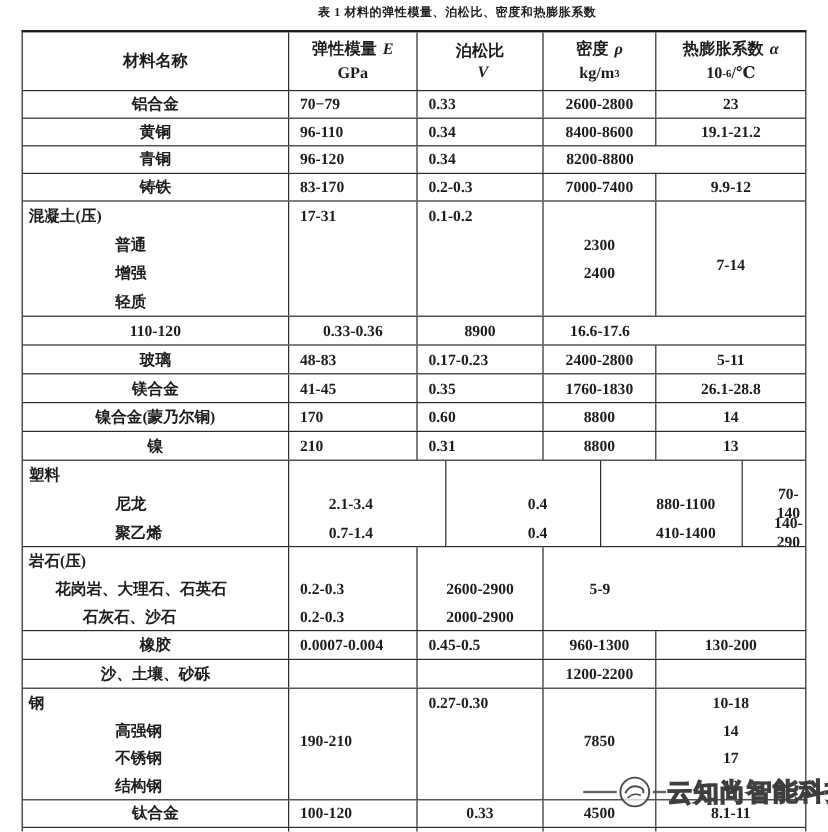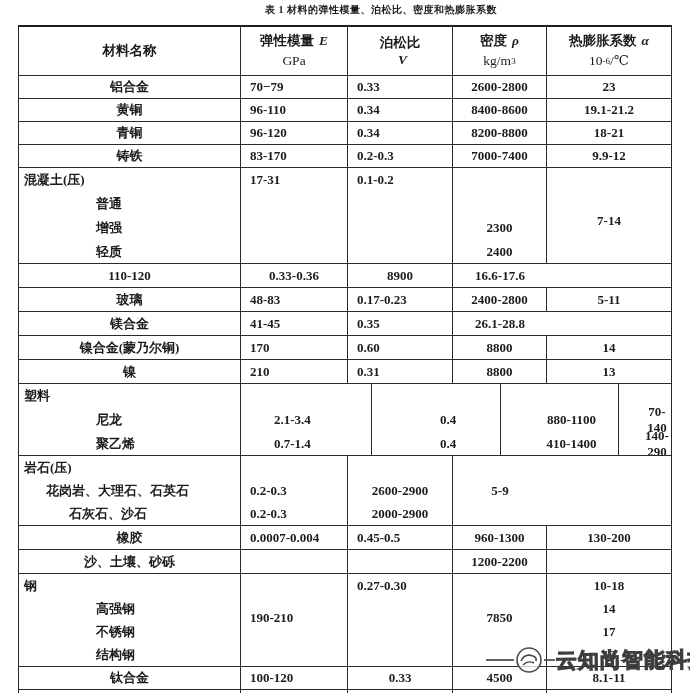--- a/index.html
+++ b/index.html
@@ -33,21 +33,21 @@
   .a-c{justify-content:center;text-align:center;}
   .a-l{justify-content:flex-start;text-align:left;padding-left:9px;}
   .tline{display:flex;align-items:center;box-sizing:border-box;}
   .tline.a-c{justify-content:center;text-align:center;padding-left:0;}
   .tline.a-l{justify-content:flex-start;}
   
   .trow.header{height:49px;}
   .hdr{display:flex;flex-direction:column;justify-content:center;align-items:center;font-size:13.5px;}
   .hdr .hline{display:flex;align-items:center;justify-content:center;line-height:20px;}
   .sym{font-style:italic;margin-left:5px;font-weight:700;}
-  .unit{font-weight:400;}
+  .unit{font-weight:700;}
   sup{font-size:9px;line-height:0;}
   
   .watermark{
     position:absolute;left:486px;top:644px;height:32px;
     display:flex;align-items:center;z-index:5;
   }
   .wm-line{width:28px;height:2.5px;background:#4a4a4a;opacity:0.85;}
   .wm-logo{margin:0 1px;}
   .wm-dash{width:11px;height:2.5px;background:#4a4a4a;opacity:0.85;margin-right:1px;}
   .wm-text{
@@ -115,21 +115,20 @@
         <div class="tcell single a-l">96-110</div>
         <div class="tcell single a-l">0.34</div>
         <div class="tcell single a-c">8400-8600</div>
         <div class="tcell single a-c">19.1-21.2</div>
       </div>
       <div class="trow" style="height: 23px;">
         <div class="tcell single a-c">青铜</div>
         <div class="tcell single a-l">96-120</div>
         <div class="tcell single a-l">0.34</div>
         <div class="tcell single a-c">8200-8800</div>
-        <div class="tcell single a-c">18-21</div>
       </div>
       <div class="trow" style="height: 23px;">
         <div class="tcell single a-c">铸铁</div>
         <div class="tcell single a-l">83-170</div>
         <div class="tcell single a-l">0.2-0.3</div>
         <div class="tcell single a-c">7000-7400</div>
         <div class="tcell single a-c">9.9-12</div>
       </div>
       <div class="trow" style="height: 96px;">
         <div class="tcell">
@@ -145,21 +144,21 @@
           <div class="tline a-l" style="height: 24px;"></div>
         </div>
         <div class="tcell">
           <div class="tline a-l" style="height: 24px;">0.1-0.2</div>
           <div class="tline a-l" style="height: 24px;"></div>
           <div class="tline a-l" style="height: 24px;"></div>
           <div class="tline a-l" style="height: 24px;"></div>
         </div>
         <div class="tcell">
           <div class="tline a-c" style="height: 24px;"></div>
-          <div class="tline a-c" style="height: 24px; margin-top: 24px;">2300</div>
+          <div class="tline a-c" style="height: 24px;">2300</div>
           <div class="tline a-c" style="height: 24px;">2400</div>
         </div>
         <div class="tcell spanv a-c">
           <div style="position: relative; top: 5px;">7-14</div>
         </div>
       </div>
       <div class="trow" style="height: 24px;">
         <div class="tcell single a-c">110-120</div>
         <div class="tcell single a-c">0.33-0.36</div>
         <div class="tcell single a-c">8900</div>
@@ -169,20 +168,21 @@
         <div class="tcell single a-c">玻璃</div>
         <div class="tcell single a-l">48-83</div>
         <div class="tcell single a-l">0.17-0.23</div>
         <div class="tcell single a-c">2400-2800</div>
         <div class="tcell single a-c">5-11</div>
       </div>
       <div class="trow" style="height: 24px;">
         <div class="tcell single a-c">镁合金</div>
         <div class="tcell single a-l">41-45</div>
         <div class="tcell single a-l">0.35</div>
+        <div class="tcell single a-c">1760-1830</div>
         <div class="tcell single a-c">26.1-28.8</div>
       </div>
       <div class="trow" style="height: 24px;">
         <div class="tcell single a-c">镍合金(蒙乃尔铜)</div>
         <div class="tcell single a-l">170</div>
         <div class="tcell single a-l">0.60</div>
         <div class="tcell single a-c">8800</div>
         <div class="tcell single a-c">14</div>
       </div>
       <div class="trow" style="height: 24px;">

